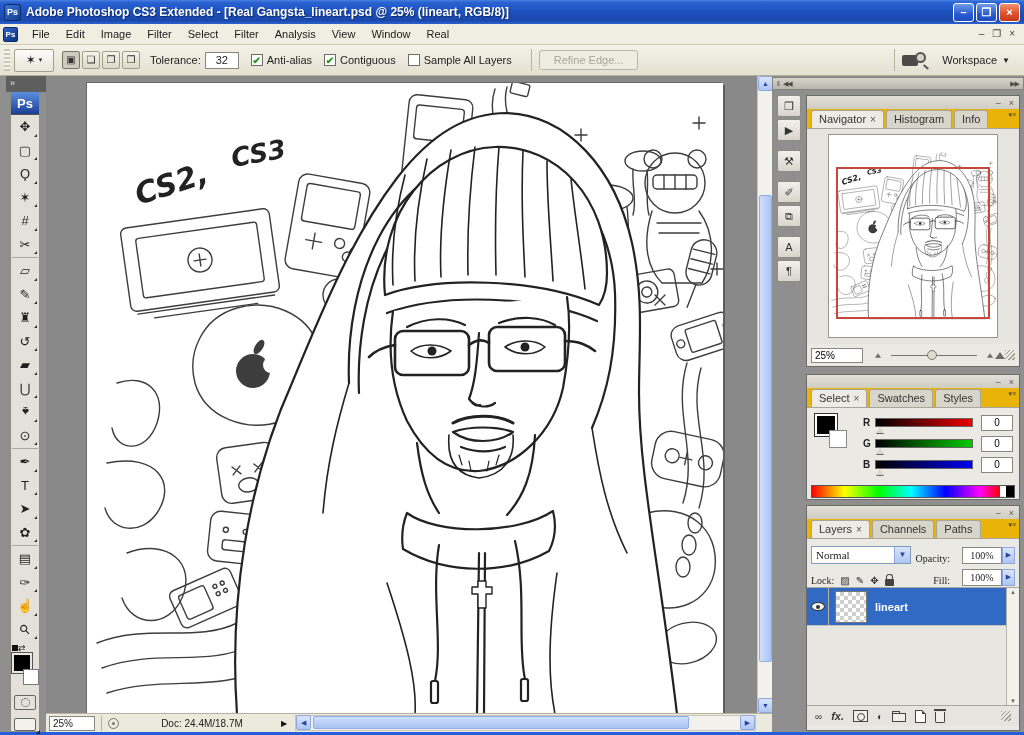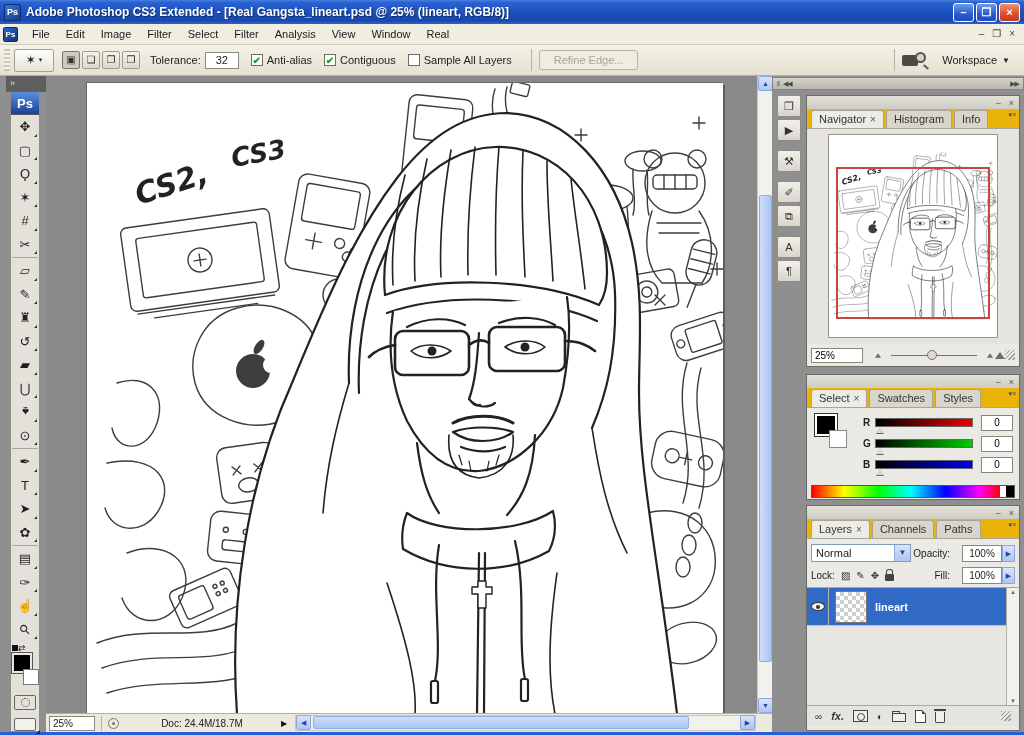--- a/index.html
+++ b/index.html
@@ -204,21 +204,21 @@
     border-right:4px solid transparent; border-bottom:6px solid #d9d6ca; filter:drop-shadow(0 1px 0 #666); }
   .sval { width:32px; height:16px; background:#fff; border:1px solid #8a887c; font-size:10px;
     text-align:center; line-height:14px; }
   .spectrum { position:absolute; left:4px; right:4px; bottom:-14px; height:13px; border:1px solid #555;
     background:linear-gradient(90deg,#f00 0%,#ff0 16%,#0f0 33%,#0ff 49%,#00f 66%,#f0f 83%,#f00 93%,#f00 100%); }
   .spectrum::after { content:""; position:absolute; right:0; top:0; height:100%; width:14px;
     background:linear-gradient(90deg,#fff 0 40%,#000 40%); }
 
   
   .lay-controls { height:48px; padding:3px 4px 0; font-size:10px; color:#222; }
-  .lrow { display:flex; align-items:center; height:22px; }
+  .lrow { display:flex; align-items:flex-end; height:22px;font-family:Liberation Serif, serif; }
   .blend-select { width:100px; height:18px; background:#fff; border:1px solid #7f9db9; display:flex;
     align-items:center; font-size:11px; padding-left:4px; position:relative; }
   .blend-select .dd { position:absolute; right:0; top:0; width:16px; height:16px;
     background:linear-gradient(180deg,#d9e4fb,#aec6f2); border-left:1px solid #8ea7de; color:#27459c;
     font-size:8px; text-align:center; line-height:15px; }
   .lay-lbl { margin-left:auto; margin-right:12px; }
   .lay-val { width:40px; height:17px; background:#fff; border:1px solid #8a887c; font-size:10px;
     text-align:center; line-height:15px; }
   .lay-arr { width:13px; height:17px; background:linear-gradient(180deg,#d9e4fb,#aec6f2);
     border:1px solid #8ea7de; color:#27459c; font-size:7px; text-align:center; line-height:15px; }

